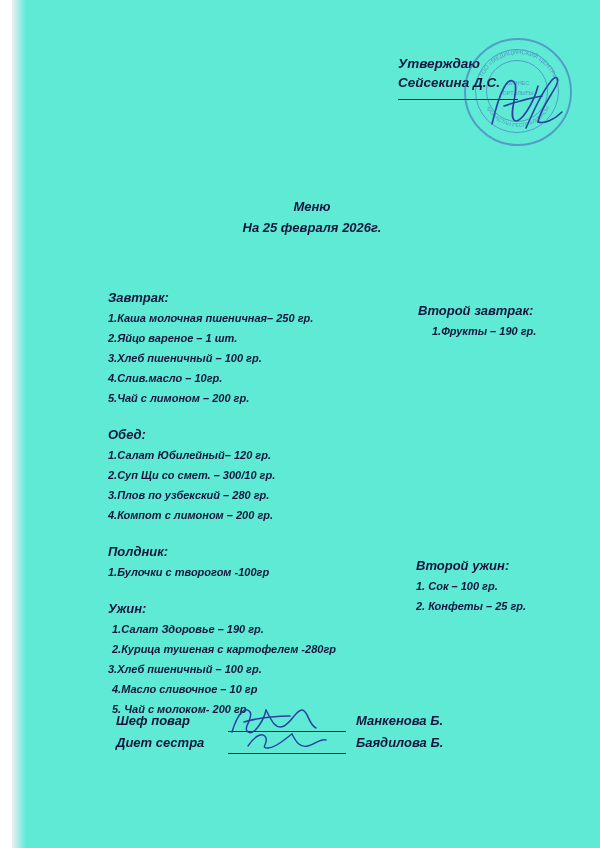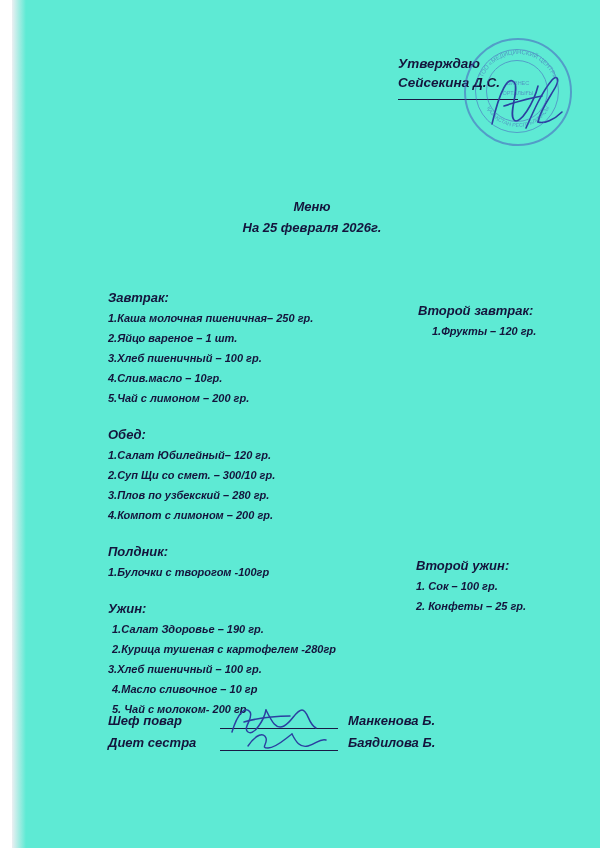--- a/index.html
+++ b/index.html
@@ -171,22 +171,23 @@
     top: 710px;
     width: 420px;
     font-style: italic;
     font-weight: bold;
     font-size: 13px;
     line-height: 22px;
     color: #14143c;
   }
   .footer-row {
     display: flex;
-    align-items: center;
+    align-items: flex-end;
     height: 22px;
+    margin-left: 8px;
   }
   .footer-role {
     width: 108px;
   }
   .footer-rule {
     flex: 0 0 118px;
     border-bottom: 1.3px solid #1a1a46;
     height: 14px;
     margin: 0 10px 0 4px;
   }
@@ -269,21 +270,21 @@
         <div class="meal-item indent1">2.Курица тушеная с картофелем -280гр</div>
         <div class="meal-item">3.Хлеб  пшеничный – 100 гр.</div>
         <div class="meal-item indent1">4.Масло сливочное – 10 гр</div>
         <div class="meal-item indent1">5. Чай с молоком- 200 гр</div>
       </div>
 
     </div>
 
     <div class="col-right-1">
       <div class="meal-title">Второй завтрак:</div>
-      <div class="meal-item indent1" style="padding-left:14px">1.Фрукты – 120 гр.</div>
+      <div class="meal-item indent1" style="padding-left:14px">1.Фрукты – 190 гр.</div>
     </div>
 
     <div class="col-right-2">
       <div class="meal-title">Второй ужин:</div>
       <div class="meal-item">1. Сок – 100 гр.</div>
       <div class="meal-item">2. Конфеты – 25 гр.</div>
     </div>
   </div>
 
   <div class="footer">

